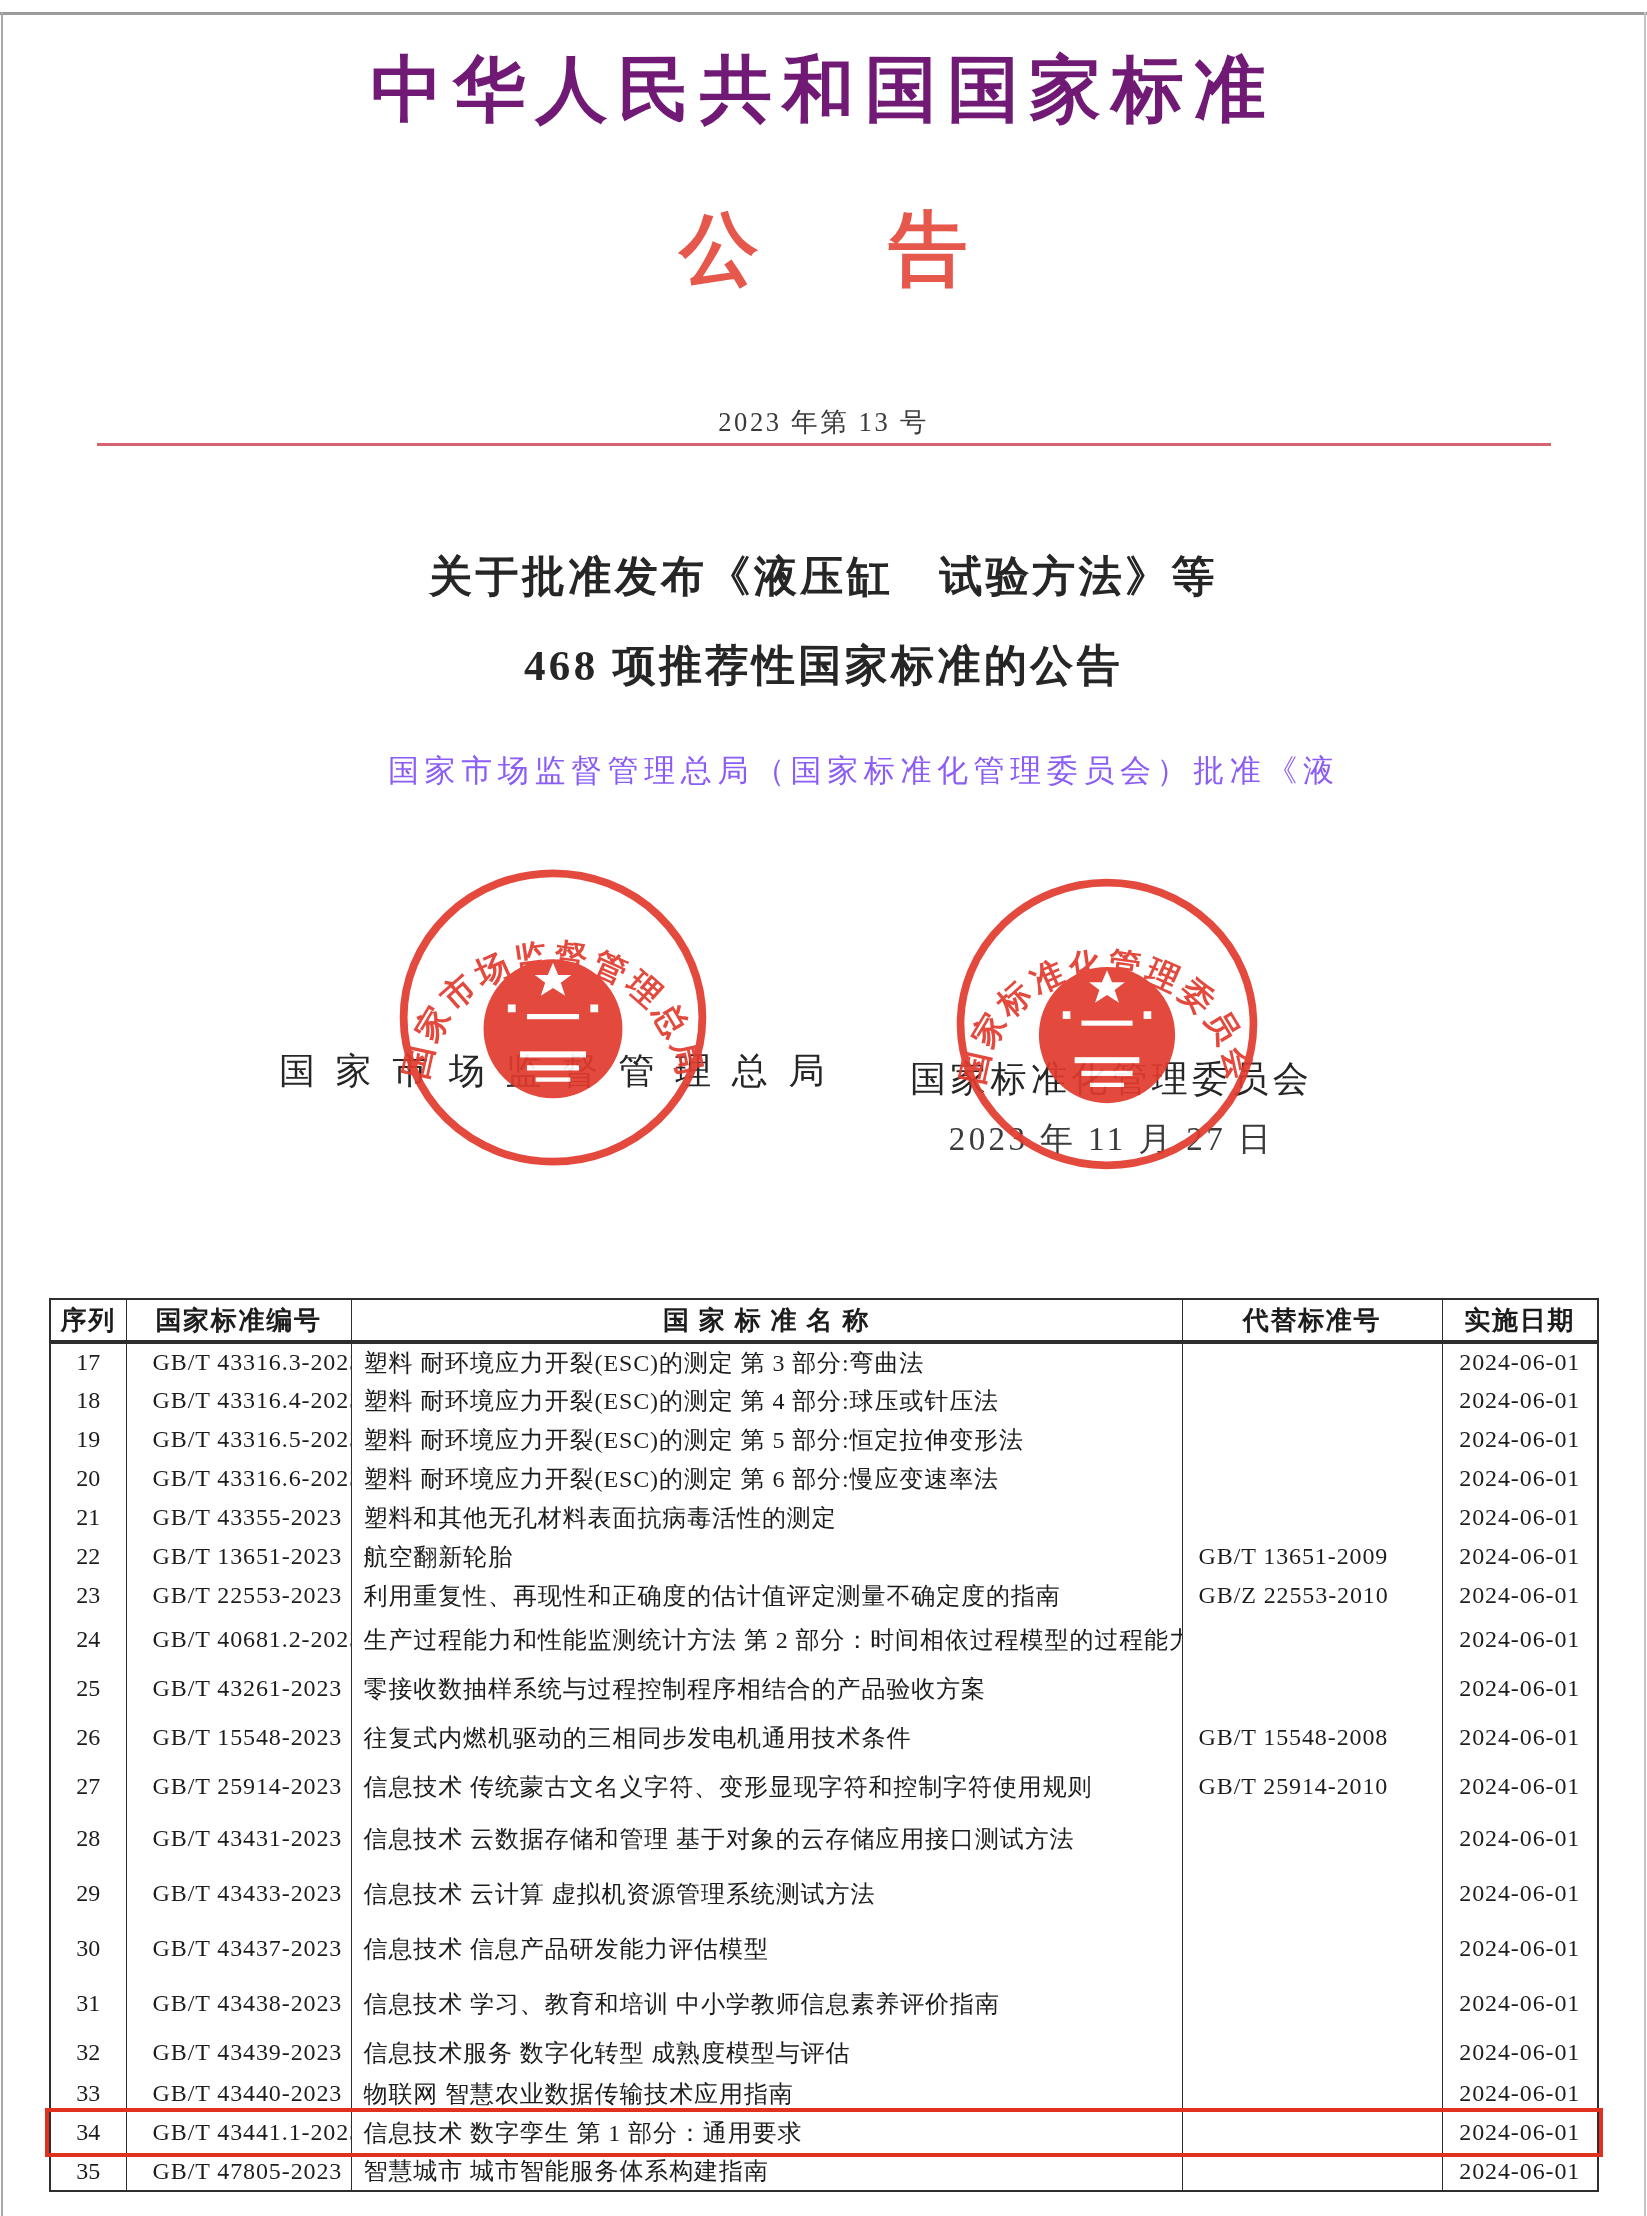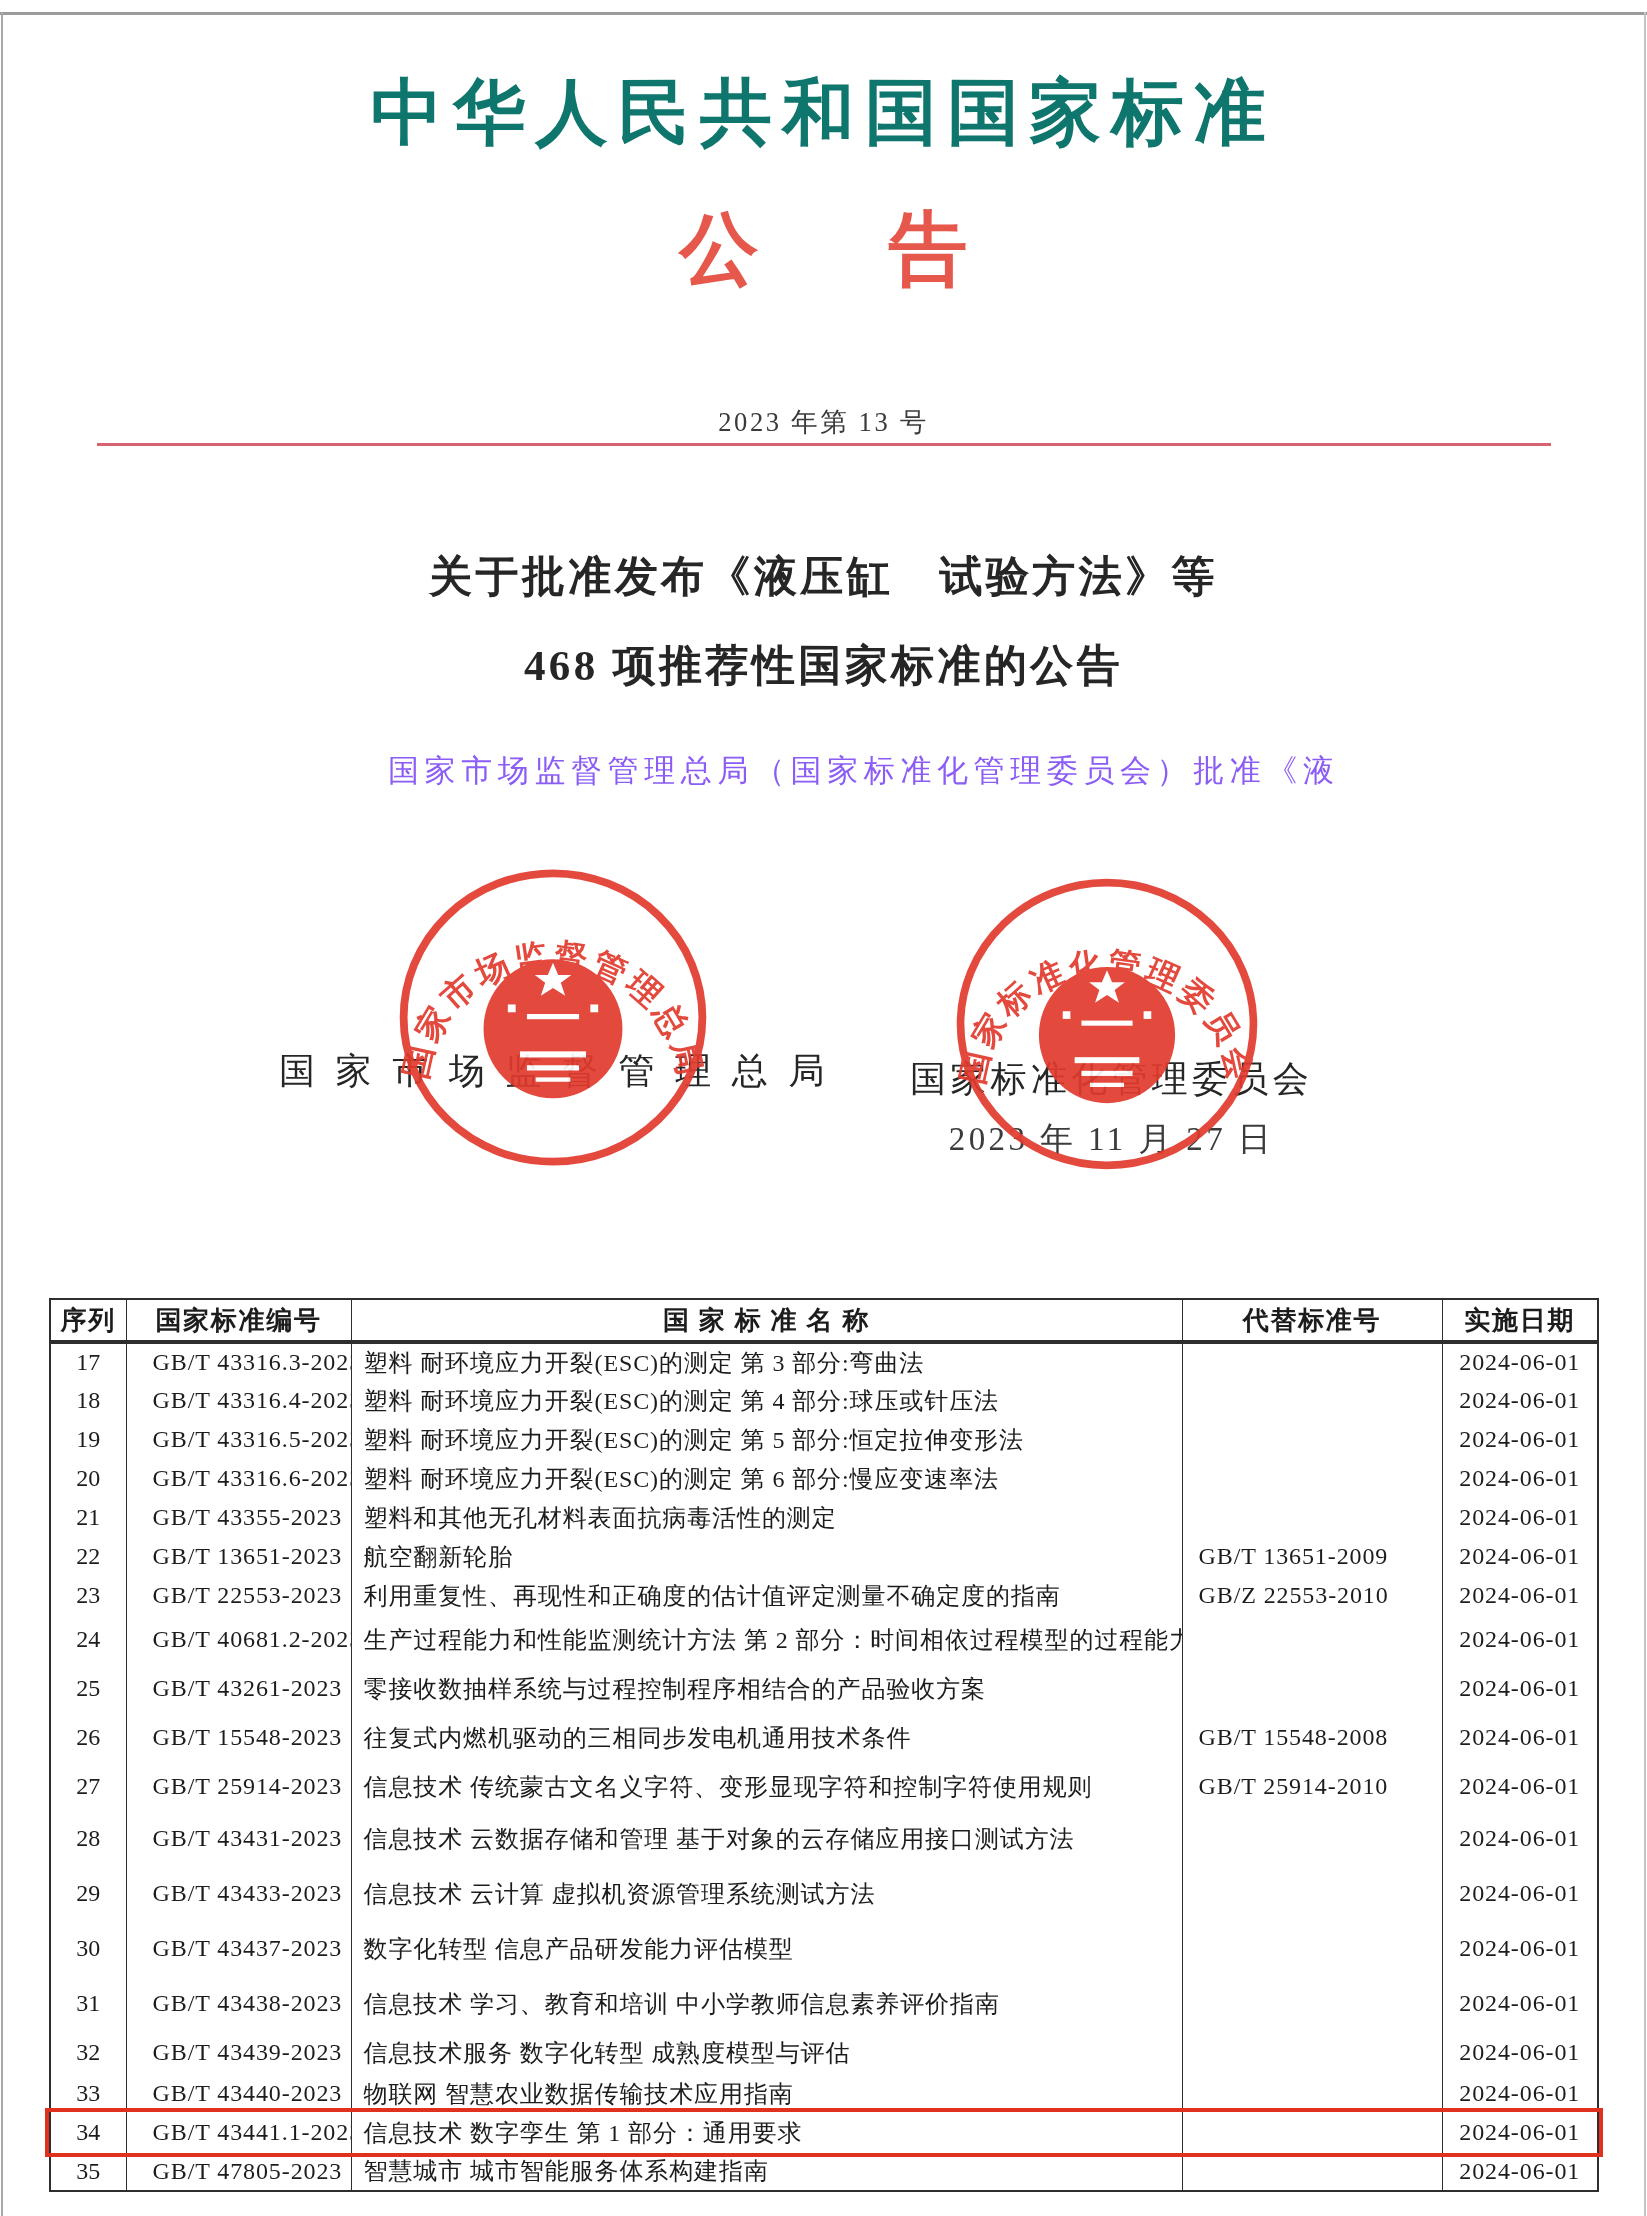--- a/index.html
+++ b/index.html
@@ -8,23 +8,23 @@
     width:1647px; height:2216px; position:relative;
     font-family:"Liberation Serif","DejaVu Serif",serif;
     color:#1f1f1f; overflow:hidden;
   }
   
   .frame-top    { position:absolute; left:0; top:12px; width:1647px; height:2.6px; background:#9b9b9b; }
   .frame-left   { position:absolute; left:0.9px; top:12px; width:1.7px; height:2204px; background:#a8a8a8; }
   .frame-right  { position:absolute; left:1644px; top:12px; width:1.7px; height:2204px; background:#c4c4c4; }
 
   .masthead-title {
-    position:absolute; top:65px; left:0; width:100%;
+    position:absolute; top:42px; left:0; width:100%;
     text-align:center; font-size:72px; font-weight:700;
-    letter-spacing:10.3px; color:#0f766e; white-space:nowrap;
+    letter-spacing:10.3px; color:#701a75; white-space:nowrap;
   }
   .gonggao {
     position:absolute; top:197px; left:0; width:100%;
     display:flex; justify-content:center; gap:130px;
     font-size:79px; font-weight:700; color:#e7584c;
   }
   .issue-number {
     position:absolute; top:404px; left:0; width:100%;
     text-align:center; font-size:26.6px; letter-spacing:2.6px; color:#3a3a3a;
   }
@@ -257,21 +257,21 @@
       <tr>
     <td class="c-seq">29</td>
     <td class="c-code">GB/T 43433-2023</td>
     <td class="c-name">信息技术 云计算 虚拟机资源管理系统测试方法</td>
     <td class="c-repl"></td>
     <td class="c-date">2024-06-01</td>
   </tr>
       <tr>
     <td class="c-seq">30</td>
     <td class="c-code">GB/T 43437-2023</td>
-    <td class="c-name">数字化转型 信息产品研发能力评估模型</td>
+    <td class="c-name">信息技术 信息产品研发能力评估模型</td>
     <td class="c-repl"></td>
     <td class="c-date">2024-06-01</td>
   </tr>
       <tr>
     <td class="c-seq">31</td>
     <td class="c-code">GB/T 43438-2023</td>
     <td class="c-name">信息技术 学习、教育和培训 中小学教师信息素养评价指南</td>
     <td class="c-repl"></td>
     <td class="c-date">2024-06-01</td>
   </tr>

